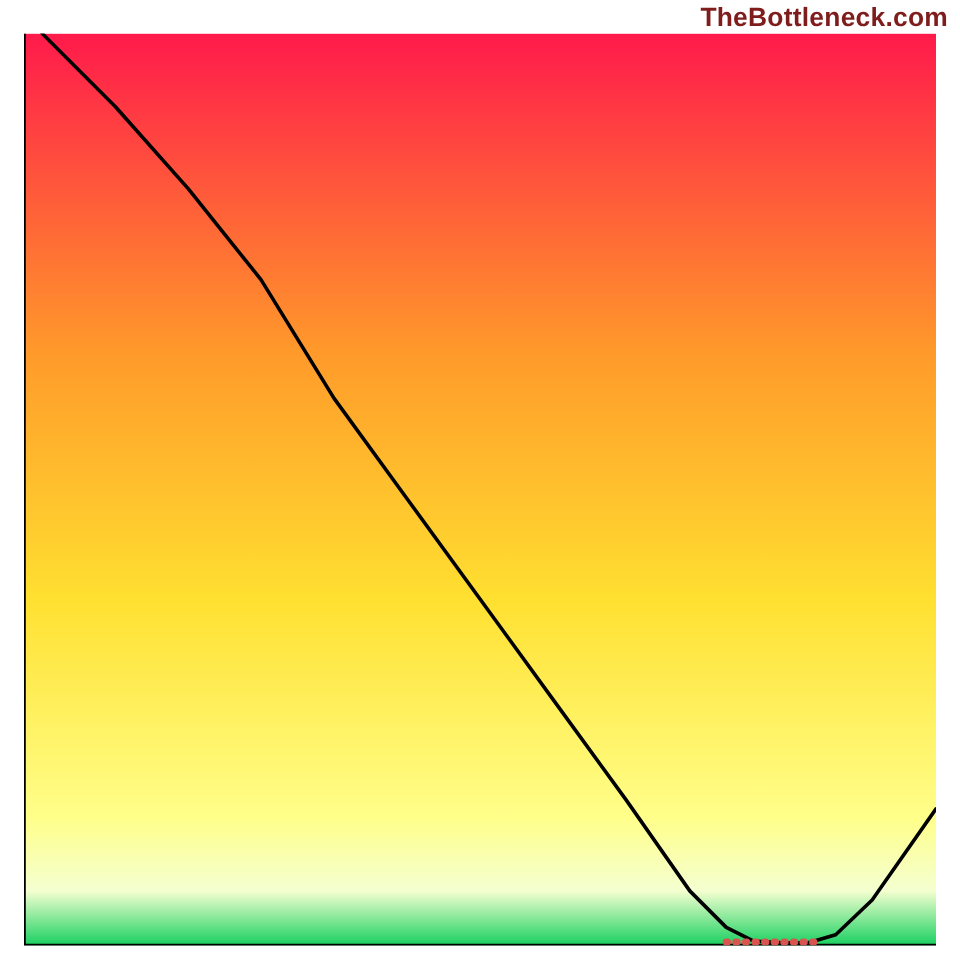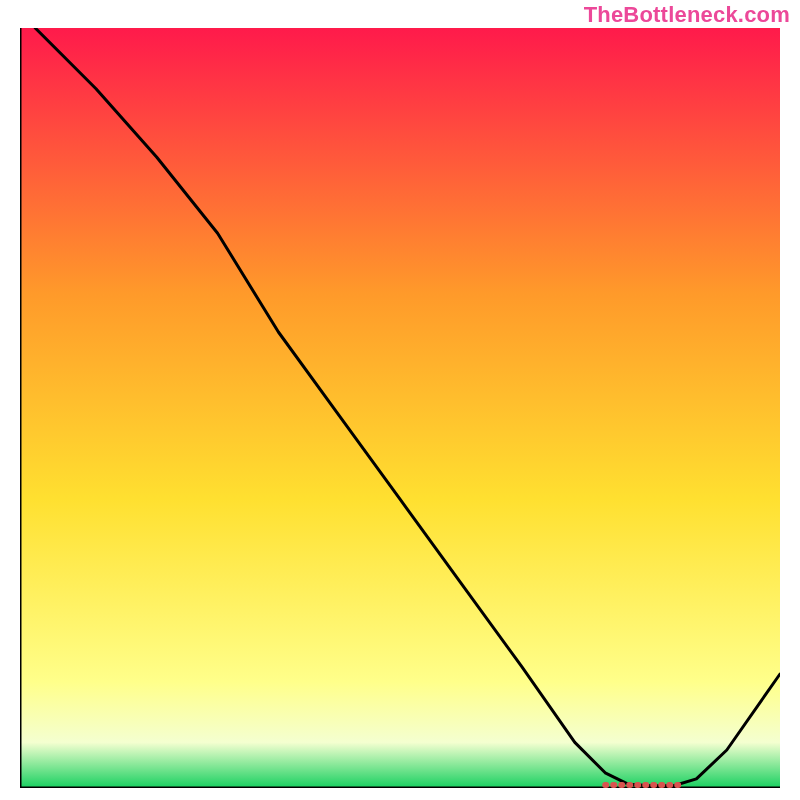--- a/index.html
+++ b/index.html
@@ -15,21 +15,21 @@
     position: relative;
     width: 800px;
     height: 800px;
   }
   .watermark {
     position: absolute;
     top: 2px;
     right: 10px;
     font-size: 22px;
     font-weight: bold;
-    color: #ec4899;
+    color: #7f1d1d;
     letter-spacing: 0.2px;
   }
   .plot {
     position: absolute;
     left: 20px;
     top: 28px;
     width: 760px;
     height: 760px;
   }
   .plot svg {

